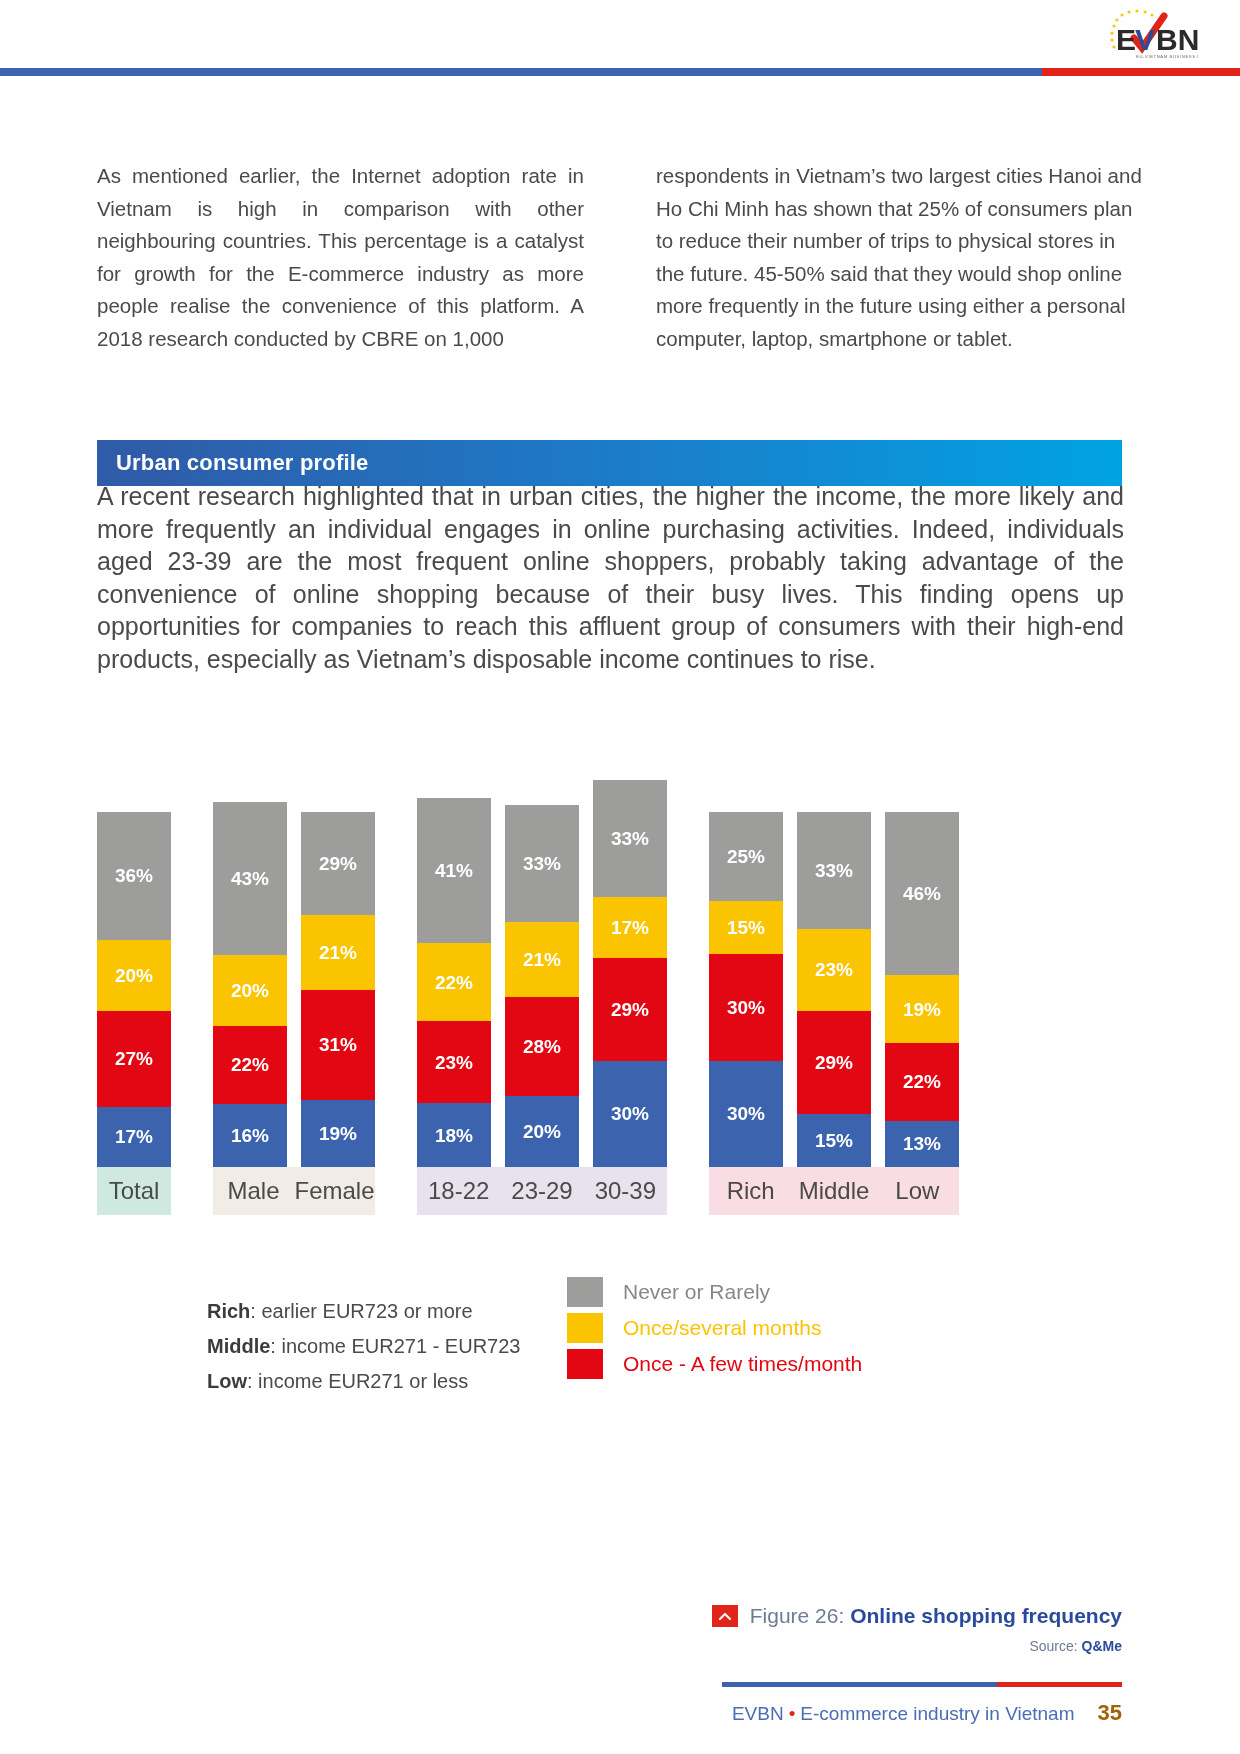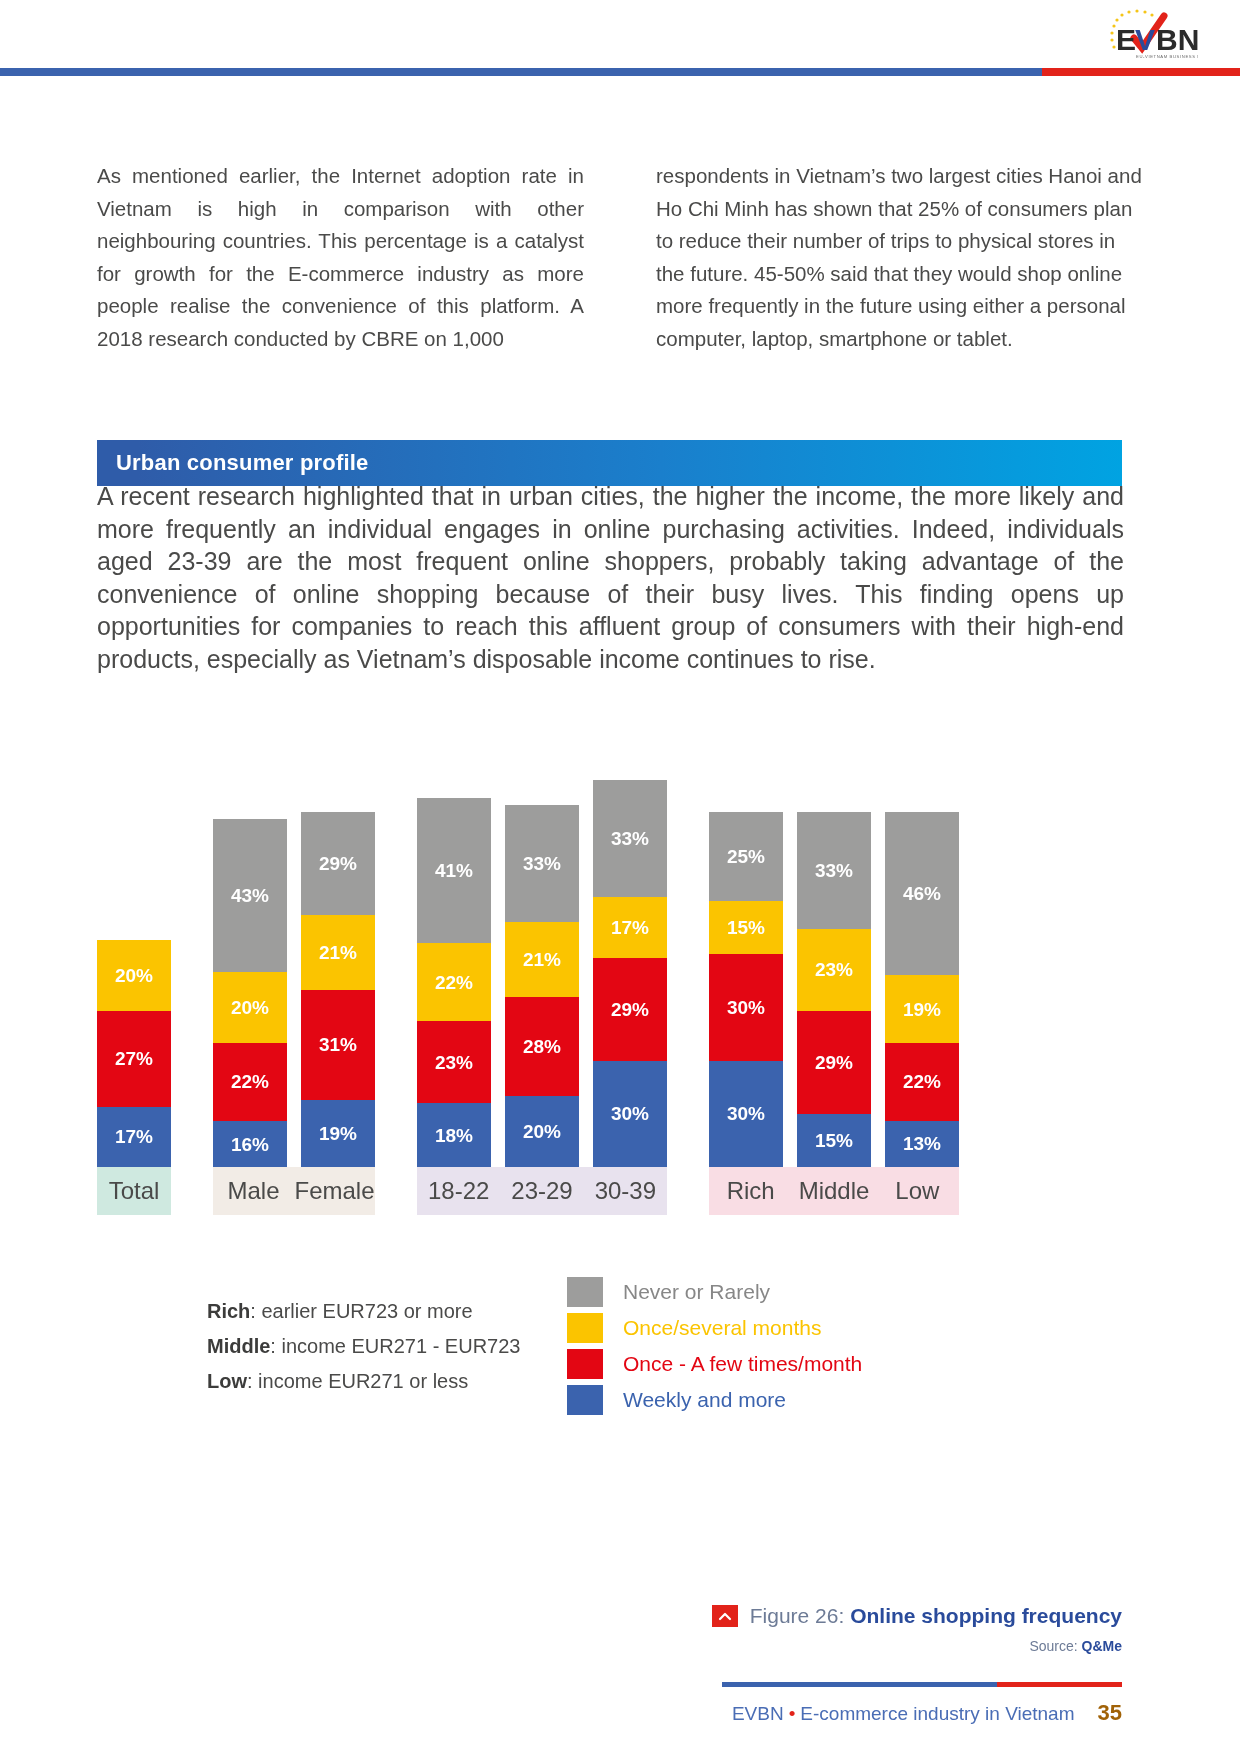--- a/index.html
+++ b/index.html
@@ -209,32 +209,33 @@
   </div>
 
   <div class="intro">
     <p>A recent research highlighted that in urban cities, the higher the income, the more likely and more frequently an individual engages in online purchasing activities. Indeed, individuals aged 23-39 are the most frequent online shoppers, probably taking advantage of the convenience of online shopping because of their busy lives. This finding opens up opportunities for companies to reach this affluent group of consumers with their high-end products, especially as Vietnam’s disposable income continues to rise.</p>
   </div>
 
   <div class="chart">
     <div class="plot" id="plot">
         <div class="grp">
           <div class="bar">
+            <div class="seg grey" style="height: 127.8px;">36%</div>
             <div class="seg yellow" style="height: 71px;">20%</div>
             <div class="seg red" style="height: 95.85px;">27%</div>
             <div class="seg blue" style="height: 60.35px;">17%</div>
           </div>
         </div>
         <div class="gap"></div>
         <div class="grp">
           <div class="bar">
             <div class="seg grey" style="height: 152.65px;">43%</div>
             <div class="seg yellow" style="height: 71px;">20%</div>
             <div class="seg red" style="height: 78.1px;">22%</div>
-            <div class="seg blue" style="height: 46px;">16%</div>
+            <div class="seg blue" style="height: 63px;">16%</div>
           </div>
           <div class="gap-sm"></div>
           <div class="bar">
             <div class="seg grey" style="height: 102.95px;">29%</div>
             <div class="seg yellow" style="height: 74.55px;">21%</div>
             <div class="seg red" style="height: 110.05px;">31%</div>
             <div class="seg blue" style="height: 67.45px;">19%</div>
           </div>
         </div>
         <div class="gap"></div>
@@ -326,24 +327,20 @@
           <div class="legend-label lab-grey">Never or Rarely</div>
         </div>
         <div class="legend-item">
           <div class="swatch yellow"></div>
           <div class="legend-label lab-yellow">Once/several months</div>
         </div>
         <div class="legend-item">
           <div class="swatch red"></div>
           <div class="legend-label lab-red">Once - A few times/month</div>
         </div>
-        <div class="legend-item">
-          <div class="swatch blue"></div>
-          <div class="legend-label lab-blue">Weekly and more</div>
-        </div>
       </div>
   </div>
 
   <div class="figcap">
     <div class="figmark">
       <svg width="14" height="10" viewBox="0 0 14 10">
           <path d="M2 8 L7 3 L12 8" stroke="#ffffff" stroke-width="2.2" fill="none" stroke-linecap="round" stroke-linejoin="round"></path>
         </svg>
     </div>
     <div class="figcap-text"><span>Figure 26: </span><b>Online shopping frequency</b></div>

